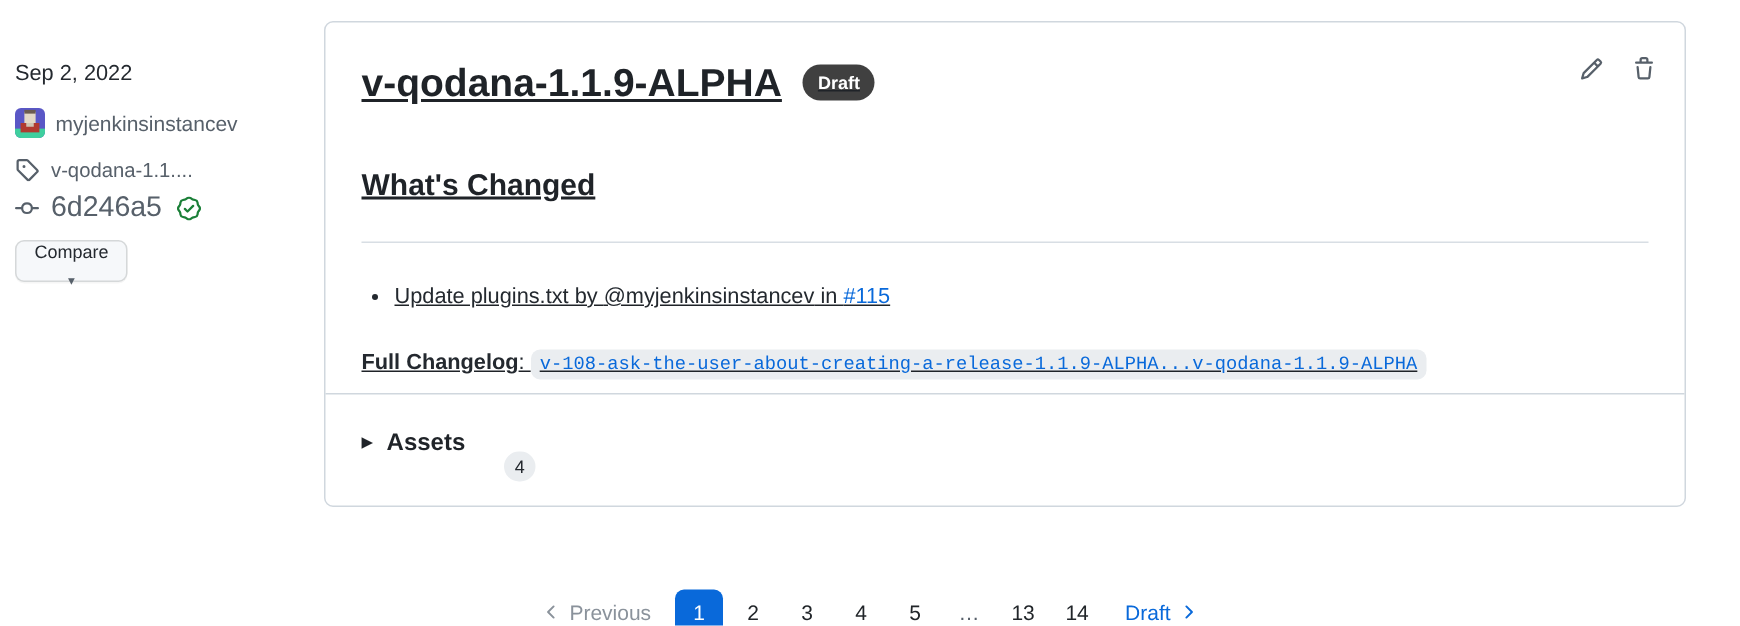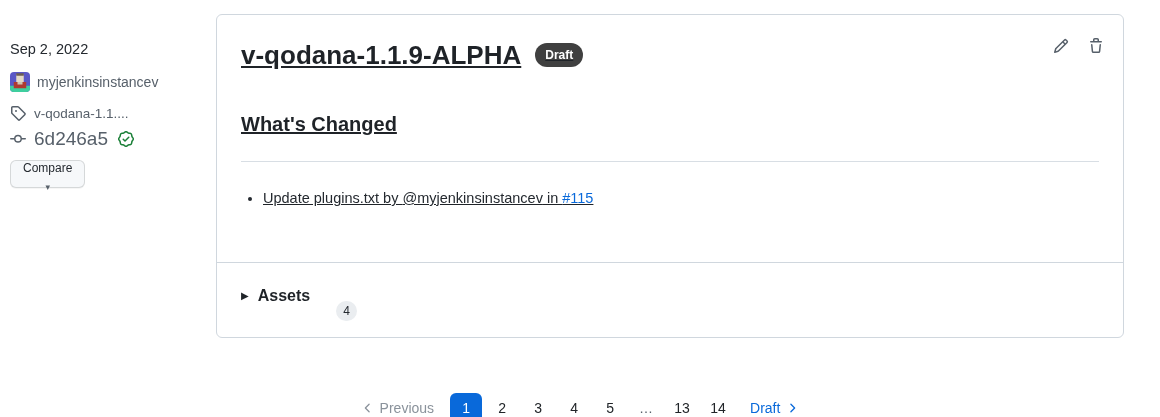--- a/index.html
+++ b/index.html
@@ -127,20 +127,24 @@
       </svg>
     </button>
   </div>
 
   <h2 class="section-heading">What's Changed</h2>
 
   <ul class="changes-list">
     <li><span>Update plugins.txt by </span><a class="mention">@myjenkinsinstancev</a><span> in </span><a class="pr-link">#115</a></li>
   </ul>
 
+  <p class="changelog-line">
+    <span class="changelog-label">Full Changelog</span><span>: </span>
+    <a class="code-chip">v-108-ask-the-user-about-creating-a-release-1.1.9-ALPHA...v-qodana-1.1.9-ALPHA</a>
+  </p>
 
   <div class="assets-section">
     <span class="assets-marker">▶</span>
     <span class="assets-label">Assets</span>
     <span class="assets-counter">4</span>
   </div>
 </main>
 
 <nav class="pagination">
   <span class="pager pager-prev">

